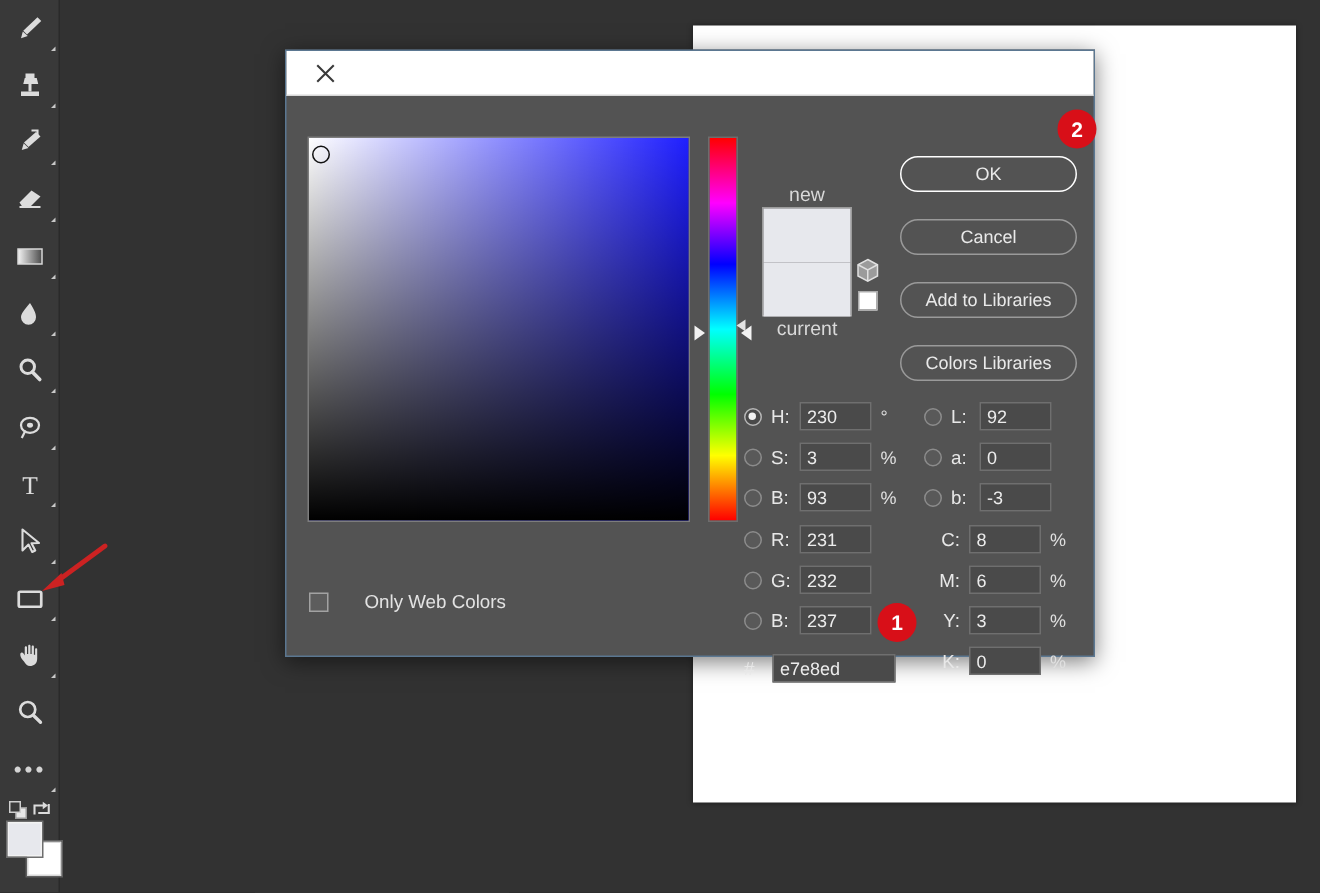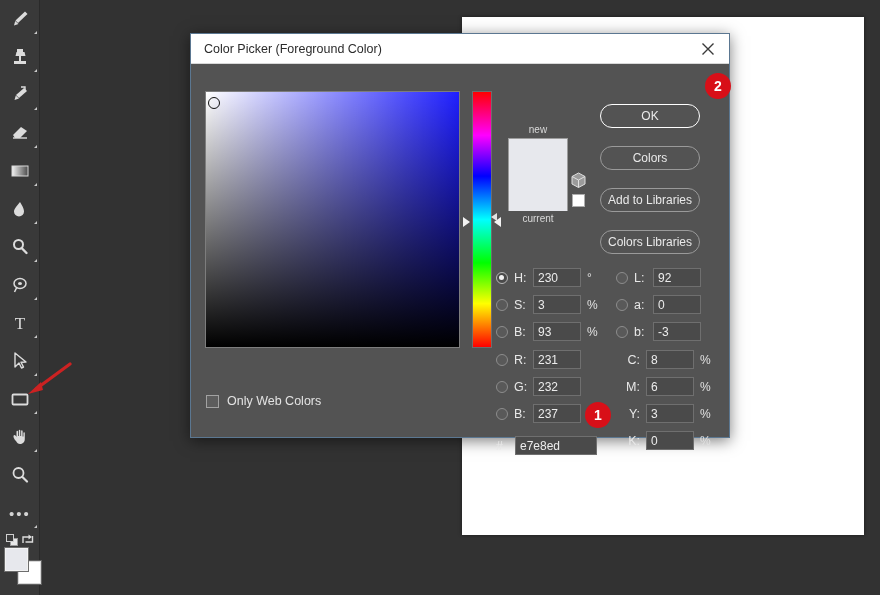--- a/index.html
+++ b/index.html
@@ -138,21 +138,21 @@
     position: absolute; top: 153px; width: 0; height: 0;
     border-top: 5px solid transparent;
     border-bottom: 5px solid transparent;
   }
   .hue-arrow-l { left: 272px; border-left: 7px solid #f2f2f2; }
   .hue-arrow-r { left: 303px; border-right: 7px solid #f2f2f2; }
 
   
   .preview-wrap { position: absolute; left: 310px; top: 58px; width: 74px; }
   .preview-label {
-    font-size: 10px; color: #d9d9d9; text-align: center;
+    font-size: 13px; color: #d9d9d9; text-align: center;
     height: 15px; line-height: 15px;
   }
   .preview-box {
     width: 60px; height: 73px; margin: 1px auto 0;
     border: 1px solid #9c9c9c;
   }
   .preview-new { background: #e7e8ed; height: 36px; }
   .preview-cur { background: #e7e8ed; height: 36px; border-top: none; }
   .preview-side { position: absolute; left: 376px; top: 108px; width: 22px; }
   .gamut-icon { display:block; margin: 0 auto; }
@@ -164,32 +164,32 @@
     position: absolute; left: 300px; top: 149px;
     width: 0; height: 0;
     border-top: 4px solid transparent;
     border-bottom: 4px solid transparent;
     border-right: 6px solid #e2e2e2;
   }
 
   
   .btn-col { position: absolute; left: 409px; top: 40px; width: 118px; }
   .pbtn {
-    display: block; width: 100px; height: 24px;
+    display: block; width: 118px; height: 24px;
     border: 1px solid #9a9a9a; border-radius: 12px;
     background: #535353; color: #e9e9e9;
     font-size: 12px; font-family: "Liberation Sans", sans-serif;
     margin-bottom: 18px; cursor: pointer;
   }
   .pbtn.primary { border-color: #ffffff; border-width: 1.5px; }
 
   
   .webcolors {
     position: absolute; left: 15px; top: 330px;
-    display: flex; align-items: center; gap: 8px;
+    display: flex; align-items: center; gap: 24px;
   }
   .cb {
     width: 13px; height: 13px;
     border: 1px solid #a2a2a2; background: #5d5d5d;
   }
   .webcolors .lbl { font-size: 12.5px; color: #e3e3e3; }
 
   
   .fields { position: absolute; left: 305px; top: 200px; }
   .frow { display: flex; align-items: center; height: 27px; }
@@ -392,21 +392,20 @@
   </div>
 
   <svg class="red-arrow" width="48" height="34" viewBox="0 0 48 34">
     <path d="M46 2 L12 27" stroke="#cc2222" stroke-width="3.2" stroke-linecap="round"></path>
     <path d="M4 32 L17 20 L19 28 Z" fill="#cc2222"></path>
   </svg>
 
   <div class="dialog">
 
     <div class="dialog-title">
-      <span class="t-text">Color Picker (Foreground Color)</span>
       <span class="close-btn">
         <svg width="14" height="14" viewBox="0 0 14 14">
           <path d="M1.5 1.5 L12.5 12.5 M12.5 1.5 L1.5 12.5" stroke="#3a3a3a" stroke-width="1.4"></path>
         </svg>
       </span>
     </div>
 
     <div class="dialog-body">
 
       <div class="sv-field">
@@ -435,21 +434,21 @@
       <div class="preview-side">
         <svg class="gamut-icon" width="17" height="17" viewBox="0 0 17 17">
           <path d="M8.5 1 L15 4.5 L15 12 L8.5 15.5 L2 12 L2 4.5 Z" fill="#9b9b9b" stroke="#e0e0e0" stroke-width="1"></path>
           <path d="M2 4.5 L8.5 8 L15 4.5 M8.5 8 L8.5 15.5" fill="none" stroke="#e0e0e0" stroke-width="1"></path>
         </svg>
         <div class="web-square"></div>
       </div>
 
       <div class="btn-col">
         <button class="pbtn primary">OK</button>
-        <button class="pbtn">Colors</button>
+        <button class="pbtn">Cancel</button>
         <button class="pbtn">Add to Libraries</button>
         <button class="pbtn">Colors Libraries</button>
       </div>
 
       <div class="webcolors">
         <span class="cb"></span>
         <span class="lbl">Only Web Colors</span>
       </div>
 
       <div class="fields">

